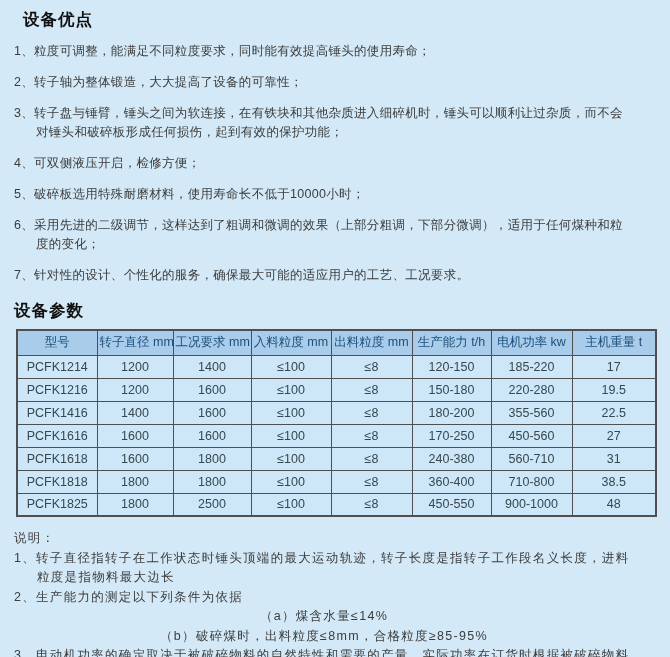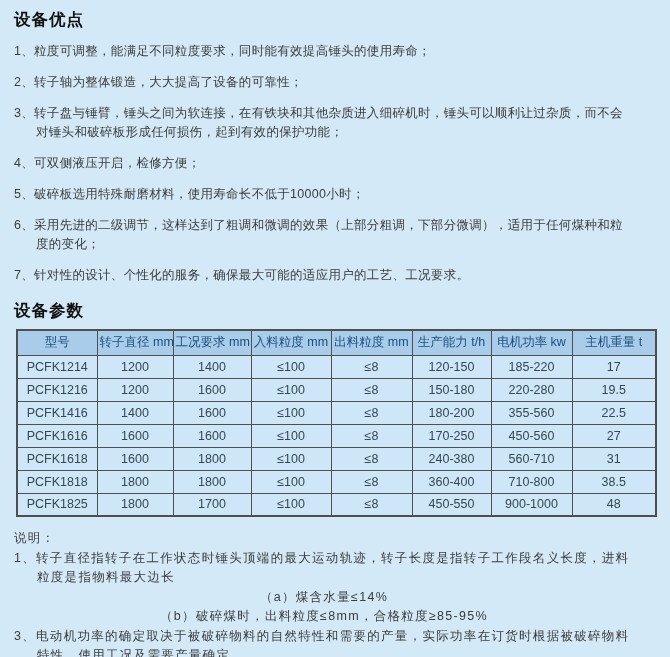--- a/index.html
+++ b/index.html
@@ -16,21 +16,21 @@
   html,body{margin:0;padding:0;}
   body{
     width:670px;height:657px;overflow:hidden;
     background:var(--page-bg);
     font-family:"Liberation Sans","DejaVu Sans",sans-serif;
     color:var(--body-text);
   }
   .page{width:670px;height:657px;padding:8px 20px 0 14px;}
   .section-title{
     font-size:16.5px;font-weight:bold;color:var(--title-text);
-    line-height:22px;margin:0 0 10px 0;letter-spacing:1px;
+    line-height:22px;margin:0 0 10px 9px;letter-spacing:1px;
   }
   .params-title{margin:12px 0 8px 0;}
   .adv-list{width:618px;margin:0 0 0 0;}
   .adv-item{
     font-size:12.5px;line-height:19px;letter-spacing:0.3px;
     color:var(--body-text);
     padding-left:22px;text-indent:-22px;margin-top:12px;
   }
   .params-table{
     table-layout:fixed;width:639px;margin-left:2px;
@@ -159,34 +159,35 @@
           <td>1800</td>
           <td>≤100</td>
           <td>≤8</td>
           <td>360-400</td>
           <td>710-800</td>
           <td>38.5</td>
         </tr>
         <tr>
           <td>PCFK1825</td>
           <td>1800</td>
-          <td>1700</td>
+          <td>2500</td>
           <td>≤100</td>
           <td>≤8</td>
           <td>450-550</td>
           <td>900-1000</td>
           <td>48</td>
         </tr>
       </tbody>
   </table>
 
   <div class="notes-block">
     <div class="notes-title">说明：</div>
     <div id="notes-items">
         <div class="note-item hang">1、转子直径指转子在工作状态时锤头顶端的最大运动轨迹，转子长度是指转子工作段名义长度，进料粒度是指物料最大边长</div>
+        <div class="note-item hang">2、生产能力的测定以下列条件为依据</div>
         <div class="note-item flat">（a）煤含水量≤14%</div>
         <div class="note-item flat">（b）破碎煤时，出料粒度≤8mm，合格粒度≥85-95%</div>
         <div class="note-item hang">3、电动机功率的确定取决于被破碎物料的自然特性和需要的产量，实际功率在订货时根据被破碎物料特性，使用工况及需要产量确定</div>
         <div class="note-item hang">4、表中技术参数仅供参考，具体准确参数详见双方签定的技术协议</div>
       </div>
   </div>
 
 </div>
 
 </body></html>

